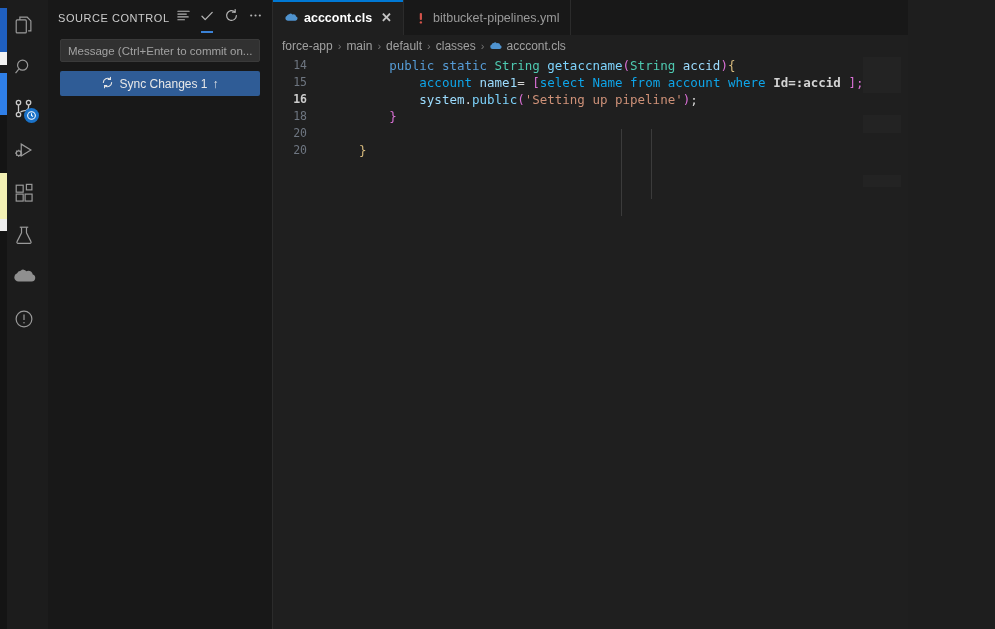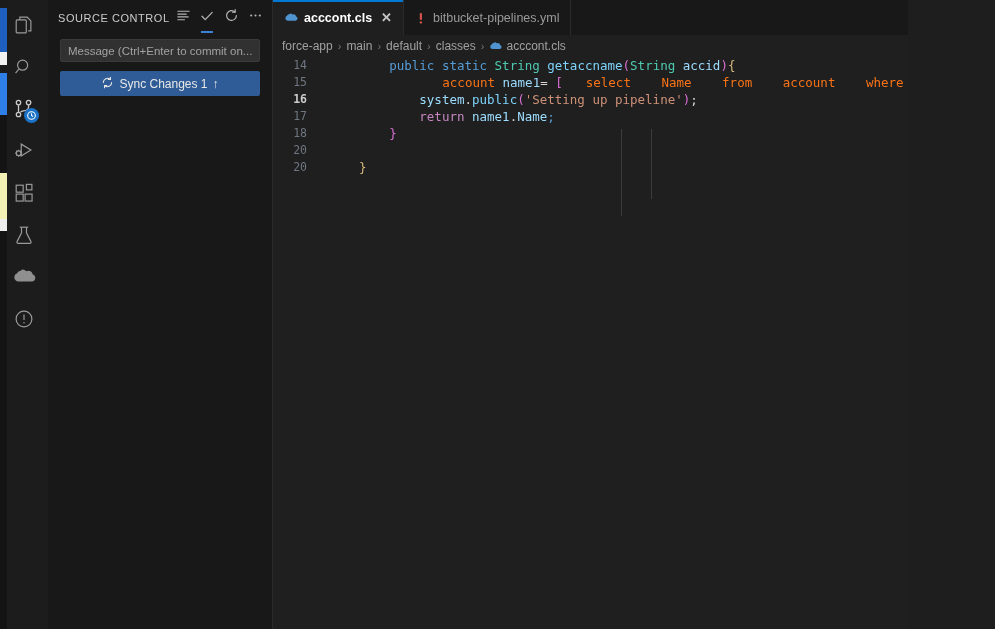--- a/index.html
+++ b/index.html
@@ -126,21 +126,21 @@
   
   .t-ann   { color:#4a8fd4; }
   .t-kw    { color:#569cd6; }
   .t-kw2   { color:#c586c0; }
   .t-type  { color:#4ec9b0; }
   .t-fn    { color:#7dd3fc; }
   .t-var   { color:#9cdcfe; }
   .t-str   { color:#ce9178; }
   .t-brk-y { color:#d7ba7d; }
   .t-brk-p { color:#da70d6; }
-  .t-soql  { color:#f97316;margin-left:23px; }
+  .t-soql  { color:#0ea5e9; }
   .t-soql-b{ color:#d4d4d4; font-weight:bold; }
   .t-plain { color:#d4d4d4; }
   .t-semi  { color:#569cd6; }
 
   .tabicon { display:inline-block; line-height:0; }
 </style>
 </head>
 <body>
 
 <div id="app">
@@ -356,21 +356,20 @@
       <span class="bc-item">acccont.cls</span>
     </div>
 
     <div class="code-wrap">
       <div class="code-scroll" id="code-scroll">
         <div class="guide g1"></div>
         <div class="guide g2"></div>
           <div class="code-line"><div class="ln">14</div><div class="code-text"><span class="t-plain">        </span><span class="t-kw">public</span><span class="t-plain"> </span><span class="t-kw">static</span><span class="t-plain"> </span><span class="t-type">String</span><span class="t-plain"> </span><span class="t-fn">getaccname</span><span class="t-brk-p">(</span><span class="t-type">String</span><span class="t-plain"> </span><span class="t-var">accid</span><span class="t-brk-p">)</span><span class="t-brk-y">{</span></div></div>
           <div class="code-line"><div class="ln">15</div><div class="code-text"><span class="t-plain">            </span><span class="t-soql">account</span><span class="t-plain"> </span><span class="t-var">name1</span><span class="t-plain">=</span><span class="t-plain"> </span><span class="t-brk-p">[</span><span class="t-soql">select</span><span class="t-plain"> </span><span class="t-soql">Name</span><span class="t-plain"> </span><span class="t-soql">from</span><span class="t-plain"> </span><span class="t-soql">account</span><span class="t-plain"> </span><span class="t-soql">where</span><span class="t-plain"> </span><span class="t-soql-b">Id</span><span class="t-soql-b">=</span><span class="t-soql-b">:accid</span><span class="t-plain"> </span><span class="t-brk-p">]</span><span class="t-brk-p">;</span></div></div>
           <div class="code-line current"><div class="ln">16</div><div class="code-text"><span class="t-plain">            </span><span class="t-var">system</span><span class="t-plain">.</span><span class="t-fn">public</span><span class="t-brk-p">(</span><span class="t-str">'Setting up pipeline'</span><span class="t-brk-p">)</span><span class="t-plain">;</span></div></div>
-          <div class="code-line"><div class="ln">17</div><div class="code-text"><span class="t-plain">            </span><span class="t-kw2">return</span><span class="t-plain"> </span><span class="t-var">name1</span><span class="t-plain">.</span><span class="t-var">Name</span><span class="t-semi">;</span></div></div>
           <div class="code-line"><div class="ln">18</div><div class="code-text"><span class="t-plain">        </span><span class="t-brk-p">}</span></div></div>
           <div class="code-line"><div class="ln">20</div><div class="code-text"><span class="t-plain"></span></div></div>
           <div class="code-line"><div class="ln">20</div><div class="code-text"><span class="t-plain">    </span><span class="t-brk-y">}</span></div></div>
         </div>
       <div class="minimap">
         <div class="mm-band" style="top:0;height:36px;"></div>
         <div class="mm-band" style="top:58px;height:18px;"></div>
         <div class="mm-band" style="top:118px;height:12px;"></div>
         <div class="mm-ruler"></div>
       </div>

